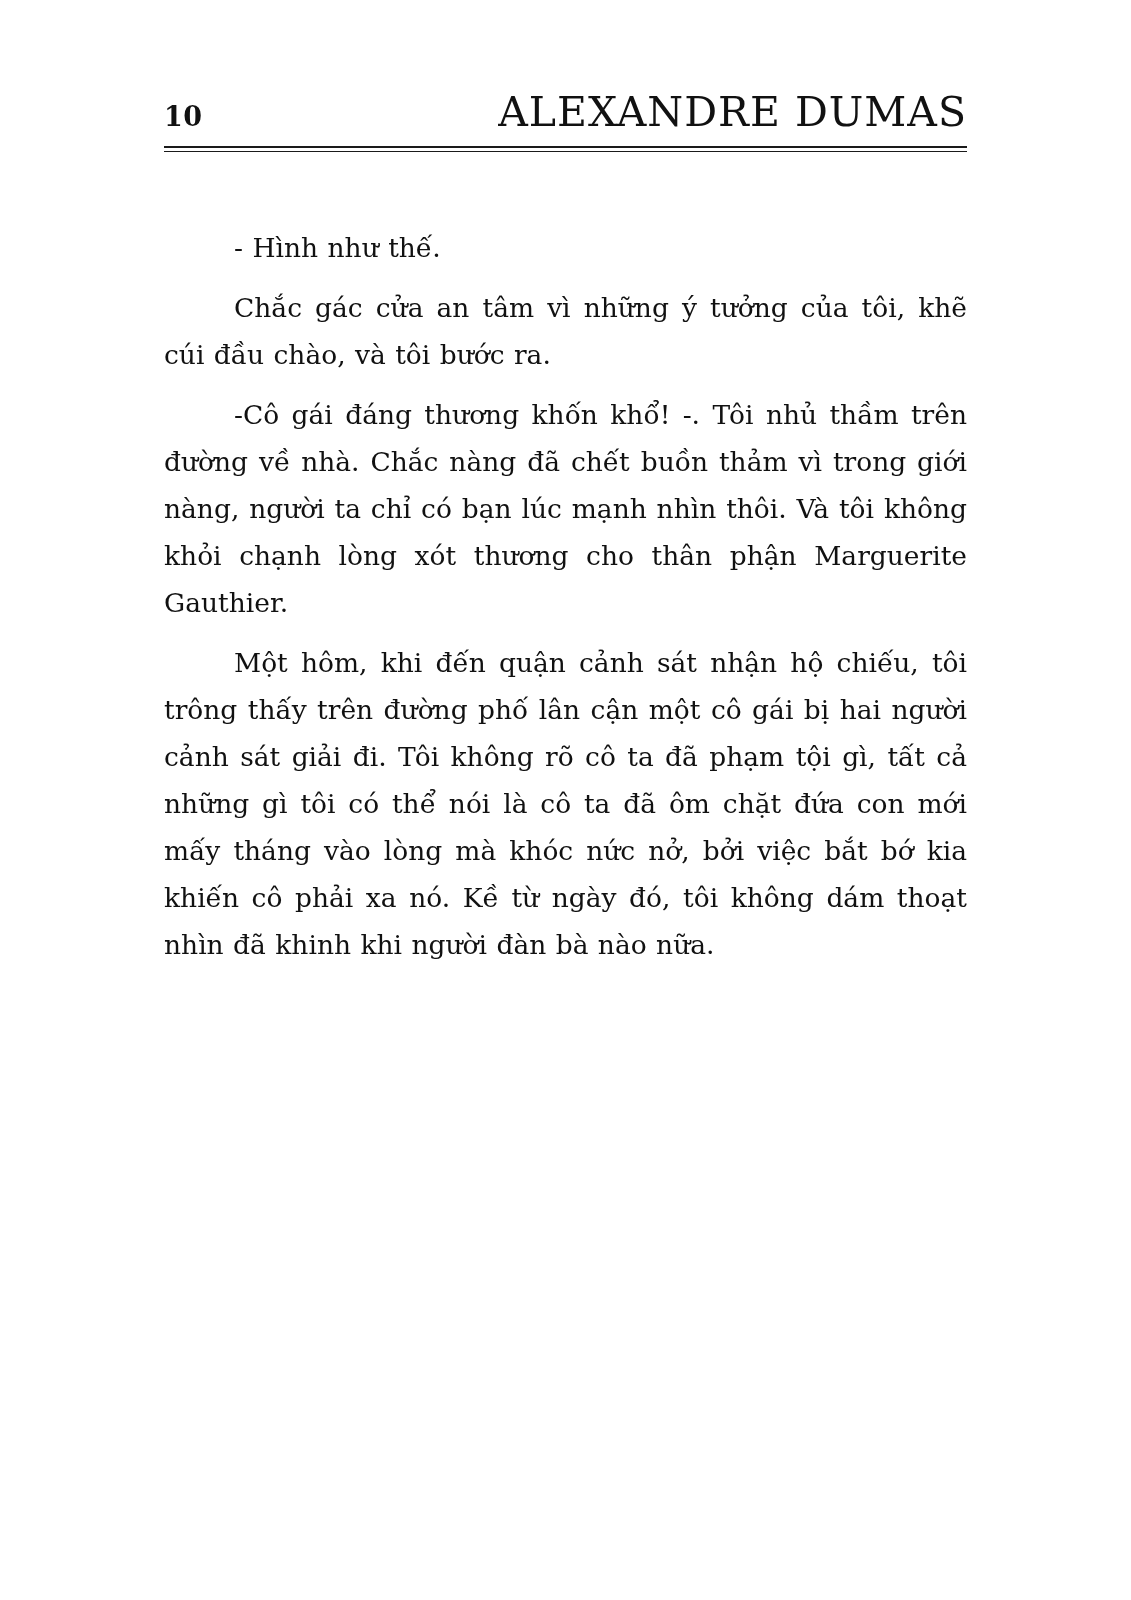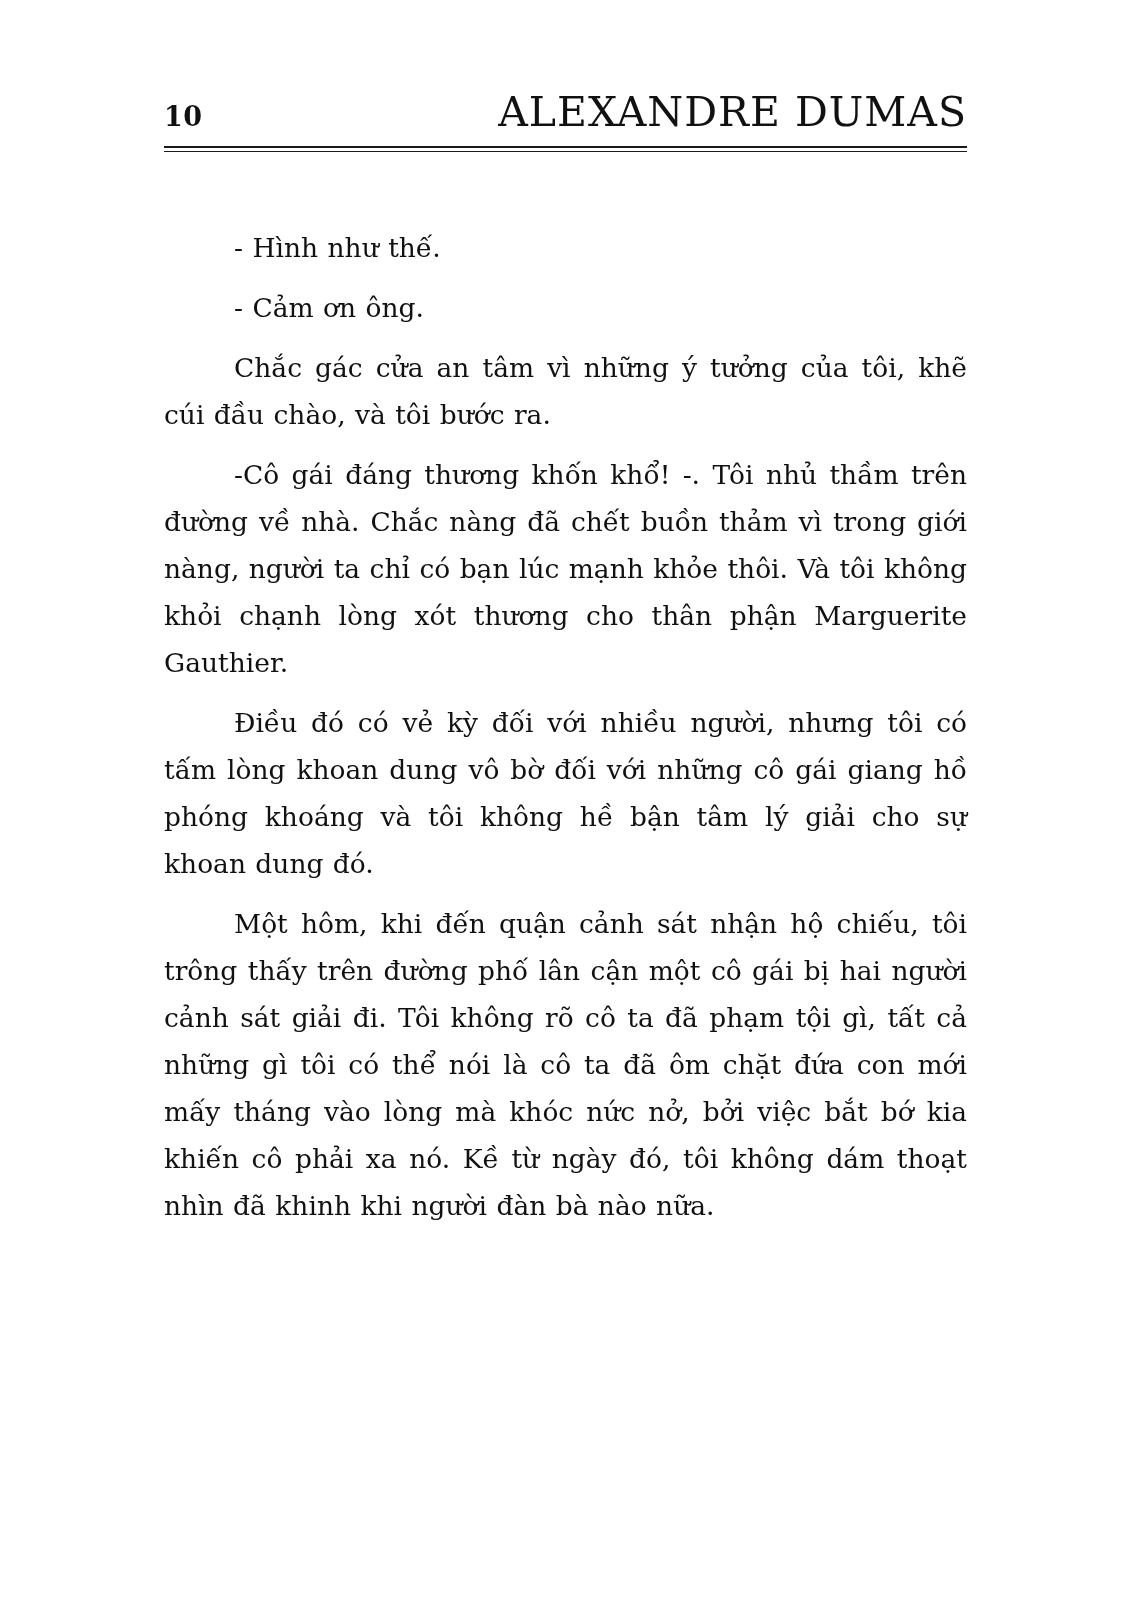--- a/index.html
+++ b/index.html
@@ -58,20 +58,18 @@
 
   <div class="running-header">
     <span class="page-number">10</span>
     <span class="running-title">ALEXANDRE DUMAS</span>
   </div>
 
   <div class="header-rule"></div>
 
   <div class="body-text">
     <p>- Hình như thế.</p>
-    <p>- Cảm ơn ông.</p>
     <p>Chắc gác cửa an tâm vì những ý tưởng của tôi, khẽ cúi đầu chào, và tôi bước ra.</p>
-    <p>-Cô gái đáng thương khốn khổ! -. Tôi nhủ thầm trên đường về nhà. Chắc nàng đã chết buồn thảm vì trong giới nàng, người ta chỉ có bạn lúc mạnh khỏe thôi. Và tôi không khỏi chạnh lòng xót thương cho thân phận Marguerite Gauthier.</p>
-    <p>Điều đó có vẻ kỳ đối với nhiều người, nhưng tôi có tấm lòng khoan dung vô bờ đối với những cô gái giang hồ phóng khoáng và tôi không hề bận tâm lý giải cho sự khoan dung đó.</p>
+    <p>-Cô gái đáng thương khốn khổ! -. Tôi nhủ thầm trên đường về nhà. Chắc nàng đã chết buồn thảm vì trong giới nàng, người ta chỉ có bạn lúc mạnh nhìn thôi. Và tôi không khỏi chạnh lòng xót thương cho thân phận Marguerite Gauthier.</p>
     <p>Một hôm, khi đến quận cảnh sát nhận hộ chiếu, tôi trông thấy trên đường phố lân cận một cô gái bị hai người cảnh sát giải đi. Tôi không rõ cô ta đã phạm tội gì, tất cả những gì tôi có thể nói là cô ta đã ôm chặt đứa con mới mấy tháng vào lòng mà khóc nức nở, bởi việc bắt bớ kia khiến cô phải xa nó. Kề từ ngày đó, tôi không dám thoạt nhìn đã khinh khi người đàn bà nào nữa.</p>
   </div>
 
 </div>
 
 </body></html>

